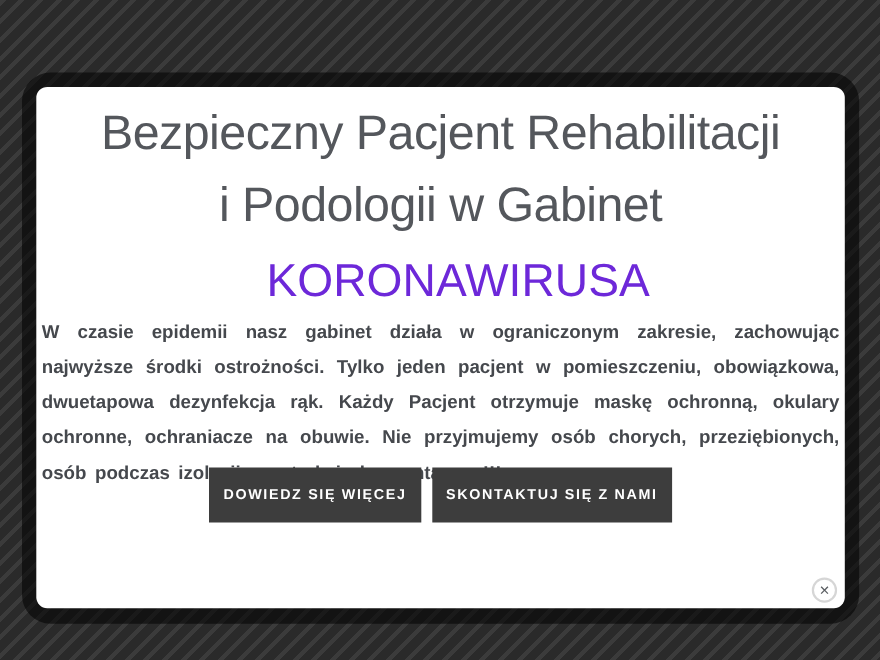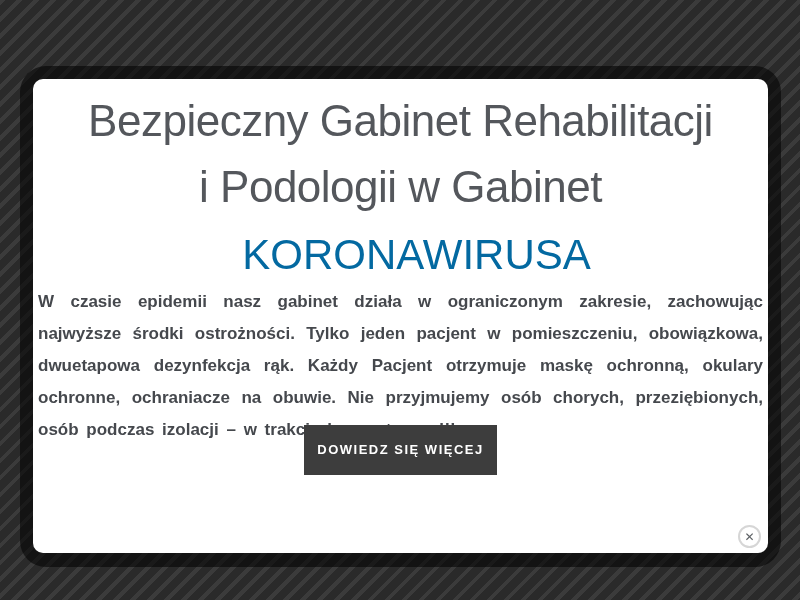--- a/index.html
+++ b/index.html
@@ -44,21 +44,21 @@
     color: #54575c;
     font-size: 44px;
     font-weight: 500;
     line-height: 66px;
     letter-spacing: -0.5px;
   }
   .title-line { display: block; }
   .title-highlight {
     display: block;
     margin-top: 2px;
-    color: #0369a1;
+    color: #6d28d9;
     font-size: 42px;
     letter-spacing: 0;
     margin-left: 32px;
   }
 
   .body-text {
     position: absolute;
     top: 207px;
     left: 5px;
     right: 5px;
@@ -116,29 +116,30 @@
     padding: 0;
   }
 </style>
 </head>
 <body>
 
 <div class="overlay">
   <div class="modal">
 
     <h1 class="title-block">
-      <span class="title-line">Bezpieczny Gabinet Rehabilitacji</span>
+      <span class="title-line">Bezpieczny Pacjent Rehabilitacji</span>
       <span class="title-line">i Podologii w Gabinet</span>
       <span class="title-highlight">KORONAWIRUSA</span>
     </h1>
 
     <p class="body-text">W czasie epidemii nasz gabinet działa w ograniczonym zakresie, zachowując najwyższe środki ostrożności.  Tylko jeden pacjent w pomieszczeniu,  obowiązkowa, dwuetapowa dezynfekcja rąk. Każdy Pacjent otrzymuje maskę ochronną, okulary ochronne, ochraniacze na obuwie. Nie przyjmujemy osób chorych, przeziębionych, osób podczas  izolacji – w trakcie kwarantanny !!!</p>
 
     <div class="btn-row">
       <a class="btn">DOWIEDZ SIĘ WIĘCEJ</a>
+      <a class="btn">SKONTAKTUJ SIĘ Z NAMI</a>
     </div>
 
     <button class="close-btn">
       <span>✕</span>
     </button>
 
   </div>
 </div>
 
 </body></html>

